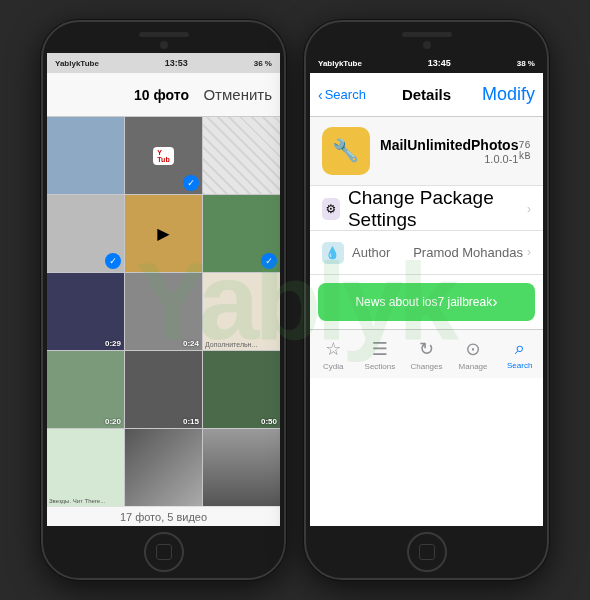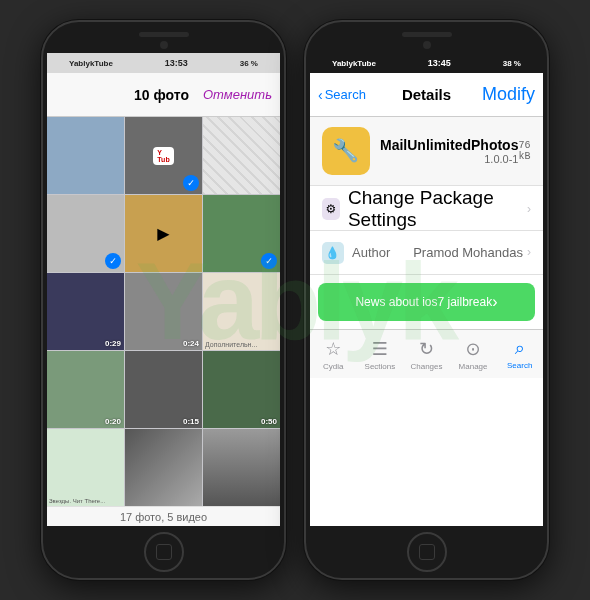--- a/index.html
+++ b/index.html
@@ -91,21 +91,21 @@
       border: 1.5px solid #3a3a3a;
     }
 
     
     .status-bar {
       height: 20px;
       background: rgba(0,0,0,0.15);
       display: flex;
       align-items: center;
       justify-content: space-between;
-      padding: 0 22px;
+      padding: 0 8px;
       font-size: 9px;
       color: #222;
       font-weight: 600;
     }
     .status-bar.dark {
       background: #1a1a1a;
       color: #fff;
     }
 
     
@@ -114,24 +114,23 @@
       background: rgba(248,248,248,0.95);
       border-bottom: 1px solid #ccc;
       display: flex;
       align-items: center;
       justify-content: center;
       position: relative;
     }
     .nav-cancel {
       position: absolute;
       right: 8px;
-      font-size: 13px;
-      color: #a21caf;
+      font-size: 15px;
+      color: #404040;
       font-weight: 500;
-      font-style: italic;
     }
     .nav-count {
       font-size: 14px;
       font-weight: 600;
       margin-right: 4px;
     }
 
     
     .photo-grid {
       display: grid;

